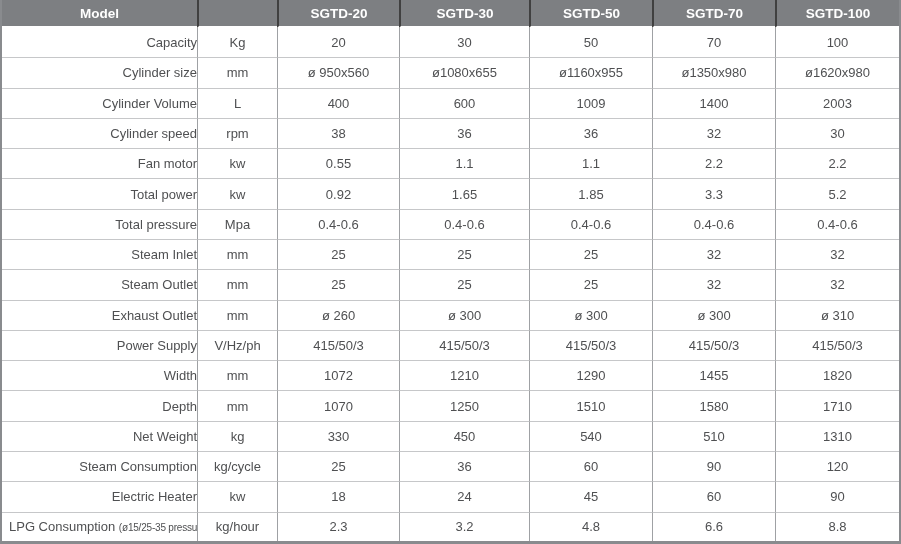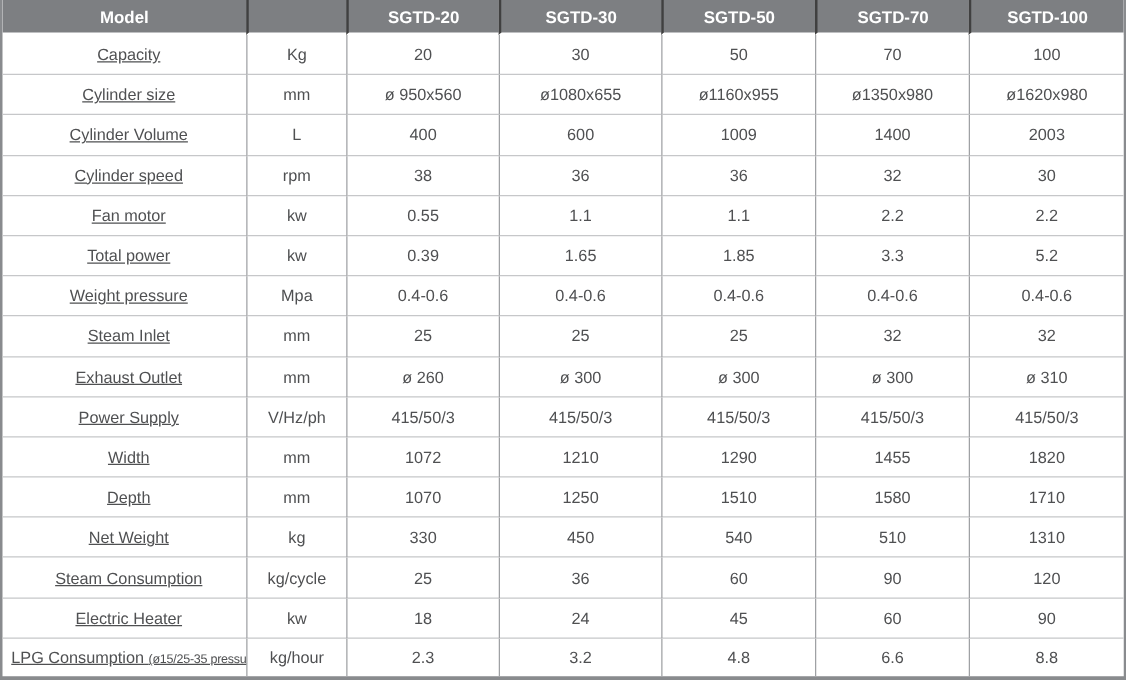--- a/index.html
+++ b/index.html
@@ -45,23 +45,22 @@
   tbody td {
     color: #4f5052;
     font-size: 13px;
     text-align: center;
     vertical-align: middle;
     border-bottom: 1px solid #c6c7c9;
   }
   tbody td + td { border-left: 1px solid #9fa1a4; }
   tbody tr:last-child td { border-bottom: none; }
   tbody td.label-cell {
-    text-align: center;
+    text-align: right;
     padding-left: 7px;
-    text-decoration: underline;
   }
   .label-note {
     font-size: 10px;
     letter-spacing: -0.2px;
   }
 </style>
 </head>
 <body>
 
 <div class="table-wrap">
@@ -130,37 +129,46 @@
           <td class="unit-cell">kw</td>
           <td class="value-cell">0.55</td>
           <td class="value-cell">1.1</td>
           <td class="value-cell">1.1</td>
           <td class="value-cell">2.2</td>
           <td class="value-cell">2.2</td>
         </tr>
         <tr>
           <td class="label-cell"><span>Total power</span></td>
           <td class="unit-cell">kw</td>
-          <td class="value-cell">0.39</td>
+          <td class="value-cell">0.92</td>
           <td class="value-cell">1.65</td>
           <td class="value-cell">1.85</td>
           <td class="value-cell">3.3</td>
           <td class="value-cell">5.2</td>
         </tr>
         <tr>
-          <td class="label-cell"><span>Weight pressure</span></td>
+          <td class="label-cell"><span>Total pressure</span></td>
           <td class="unit-cell">Mpa</td>
           <td class="value-cell">0.4-0.6</td>
           <td class="value-cell">0.4-0.6</td>
           <td class="value-cell">0.4-0.6</td>
           <td class="value-cell">0.4-0.6</td>
           <td class="value-cell">0.4-0.6</td>
         </tr>
         <tr>
           <td class="label-cell"><span>Steam Inlet</span></td>
+          <td class="unit-cell">mm</td>
+          <td class="value-cell">25</td>
+          <td class="value-cell">25</td>
+          <td class="value-cell">25</td>
+          <td class="value-cell">32</td>
+          <td class="value-cell">32</td>
+        </tr>
+        <tr>
+          <td class="label-cell"><span>Steam Outlet</span></td>
           <td class="unit-cell">mm</td>
           <td class="value-cell">25</td>
           <td class="value-cell">25</td>
           <td class="value-cell">25</td>
           <td class="value-cell">32</td>
           <td class="value-cell">32</td>
         </tr>
         <tr>
           <td class="label-cell"><span>Exhaust Outlet</span></td>
           <td class="unit-cell">mm</td>

